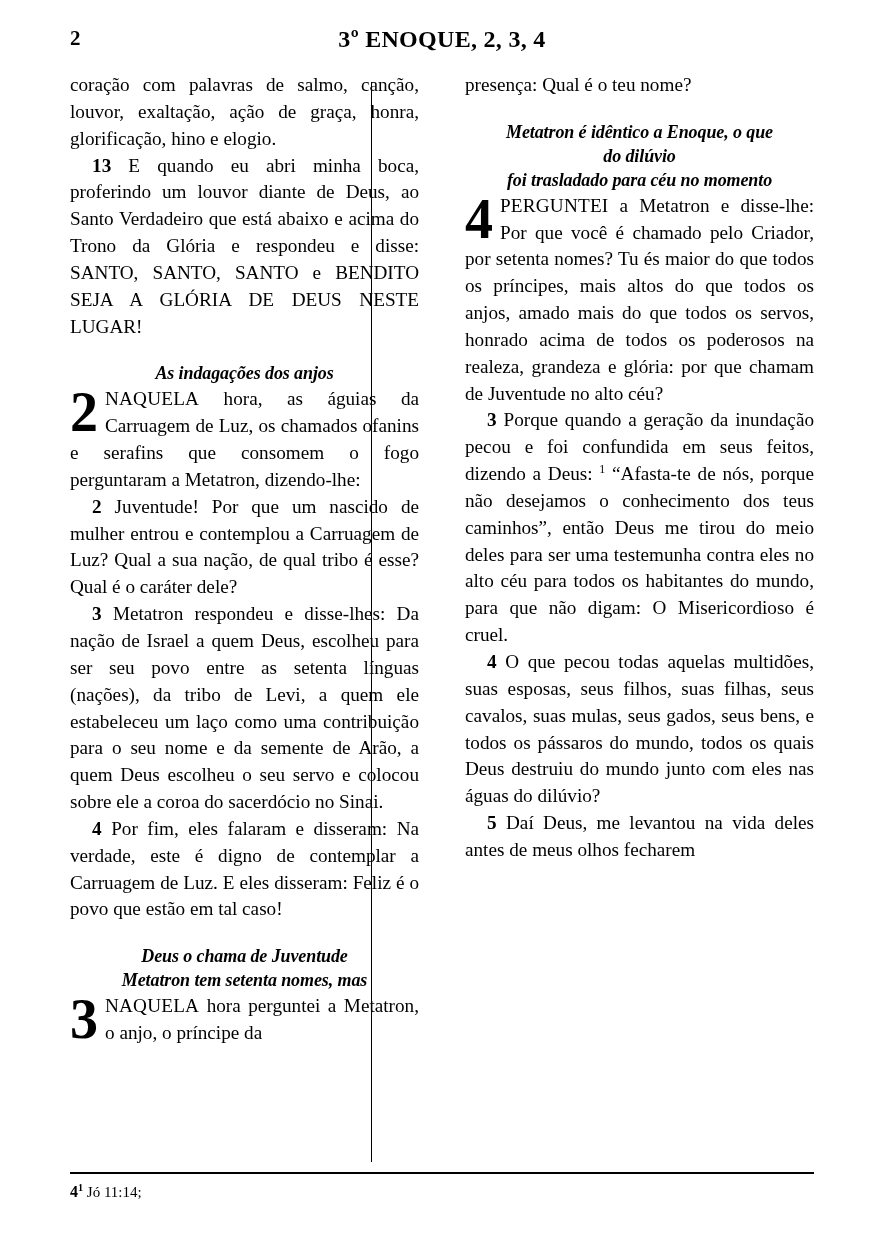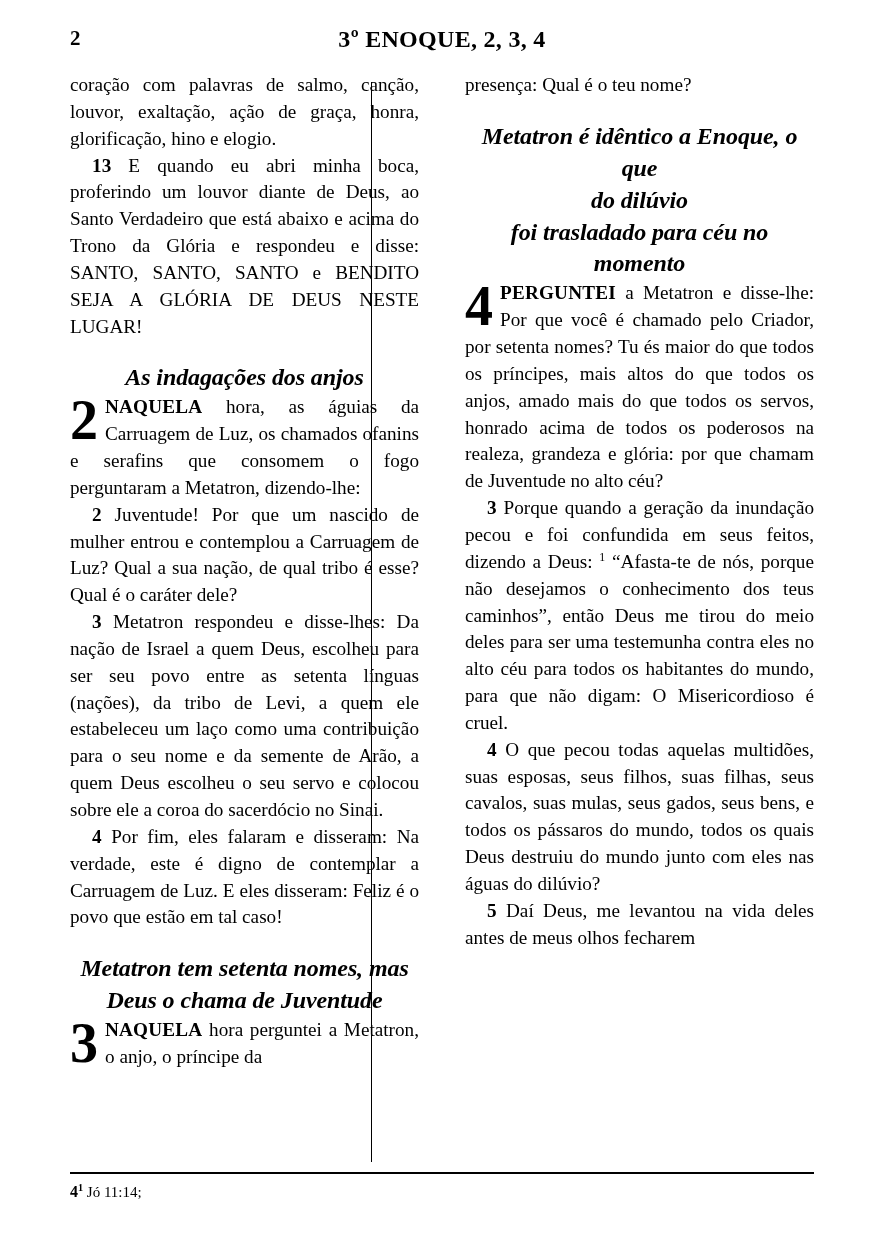--- a/index.html
+++ b/index.html
@@ -86,21 +86,21 @@
   .ital { }
   .sup {
     font-size: 0.62em;
     vertical-align: super;
     line-height: 0;
   }
 
   
   h2.sec-head {
     margin: 0;
-    font-size: 24px;
+    font-size: 18px;
     font-weight: bold;
     font-style: italic;
     text-align: center;
     line-height: 1.33;
     letter-spacing: -0.1px;
   }
   .gap-before-head { height: 22px; }
 
   
   .chapter {
@@ -112,21 +112,21 @@
     font-size: 56px;
     font-weight: bold;
     line-height: 0.88;
     margin: 2px 7px 0 0;
     font-family: "Liberation Serif", "DejaVu Serif", serif;
   }
   .chapter p.para {
     text-indent: 0;
   }
   .chapter .chap-first-word {
-    font-weight: bold;
+    font-weight: normal;
     letter-spacing: 0.2px;
     margin-top: 32px;
   }
 
   
   .footrule {
     position: absolute;
     left: 70px;
     top: 1172px;
     width: 744px;
@@ -174,22 +174,22 @@
         </h2>
         <div class="chapter">
           <span class="dropcap">2</span>
           <p class="para"><span class="chap-first-word">NAQUELA</span><span> hora, as águias da Carruagem de Luz, os chamados ofanins e serafins que consomem o fogo perguntaram a Metatron, dizendo-lhe:</span></p>
         </div>
         <p class="para indent"><span class="vnum">2</span><span> Juventude! Por que um nascido de mulher entrou e contemplou a Carruagem de Luz? Qual a sua nação, de qual tribo é esse? Qual é o caráter dele?</span></p>
         <p class="para indent"><span class="vnum">3</span><span> Metatron respondeu e disse-lhes: Da nação de Israel a quem Deus, escolheu para ser seu povo entre as setenta línguas </span><span class="ital">(nações)</span><span>, da tribo de Levi, a quem ele estabeleceu </span><span class="ital">um laço</span><span> como uma contribuição para o seu nome e da semente de Arão, a quem Deus escolheu o seu servo e colocou sobre ele a coroa do sacerdócio no Sinai.</span></p>
         <p class="para indent"><span class="vnum">4</span><span> Por fim, eles falaram e disseram: Na verdade, este é digno de contemplar a Carruagem de Luz. E eles disseram: Feliz é o povo que estão em tal caso!</span></p>
         <div class="gap-before-head"></div>
         <h2 class="sec-head">
+          <div>Deus o chama de Juventude</div>
           <div>Metatron tem setenta nomes, mas</div>
-          <div>Deus o chama de Juventude</div>
         </h2>
         <div class="chapter">
           <span class="dropcap">3</span>
           <p class="para"><span class="chap-first-word">NAQUELA</span><span> hora perguntei a Metatron, o anjo, o príncipe da</span></p>
         </div>
       </div>
     <div class="column" id="col-right">
         <p class="para first"><span>presença: Qual é o teu nome?</span></p>
         <div class="gap-before-head"></div>
         <h2 class="sec-head">

